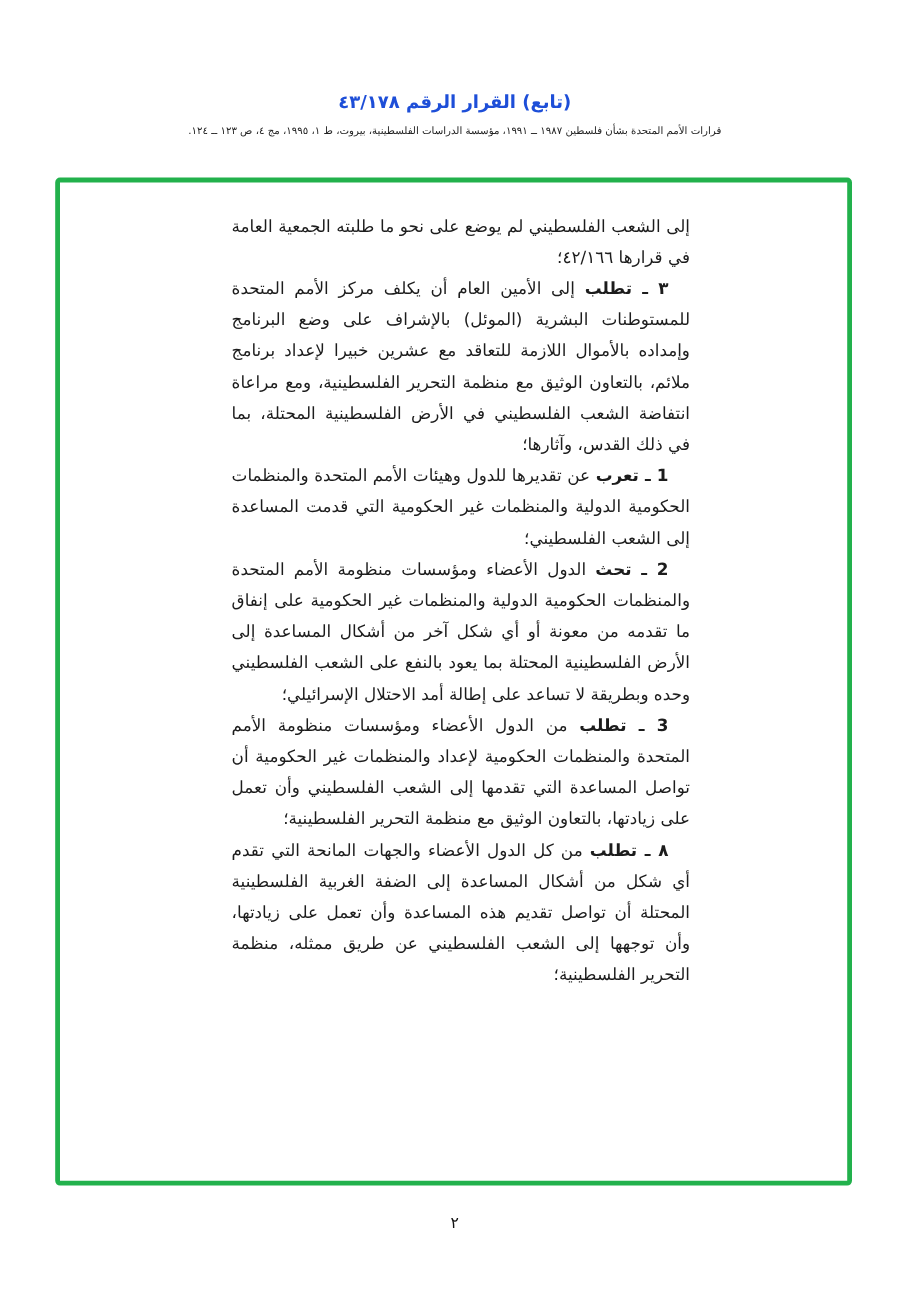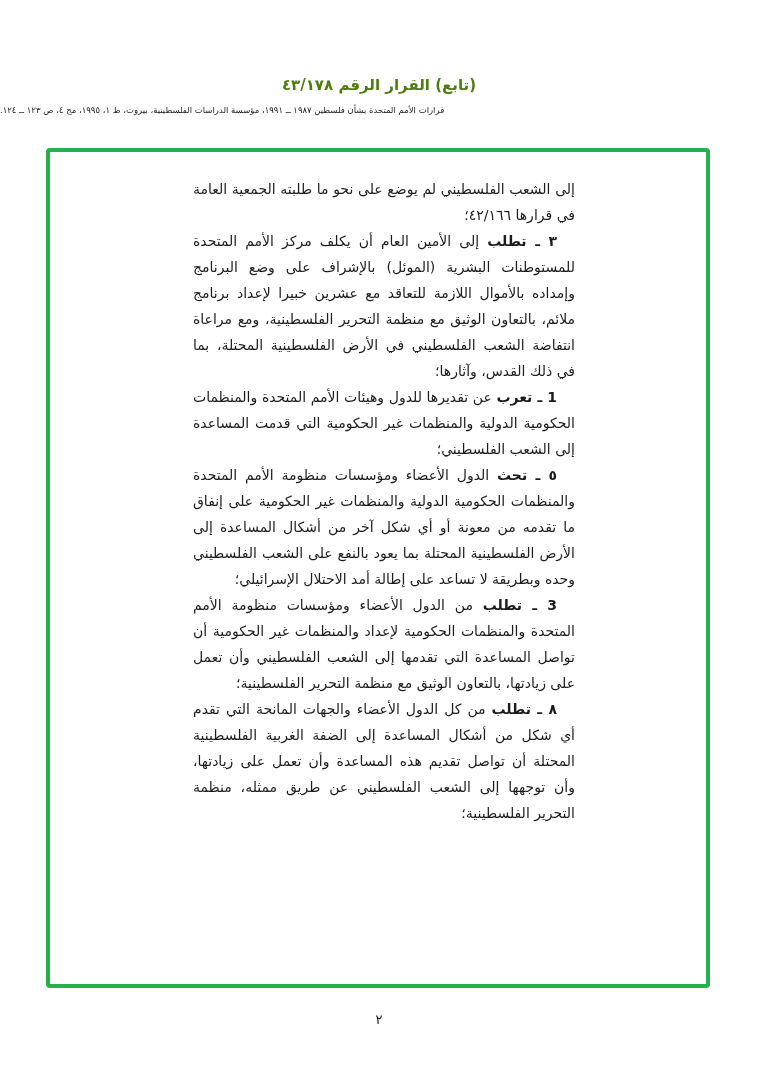--- a/index.html
+++ b/index.html
@@ -16,29 +16,29 @@
     color: #1a1a1a;
   }
   .header-title {
     position: absolute;
     top: 76px;
     left: 0;
     width: 100%;
     text-align: center;
     font-weight: bold;
     font-size: 15px;
-    color: #4d7c0f;
+    color: #1d4ed8;
     letter-spacing: 0.2px;
   }
   .source-line {
     position: absolute;
     top: 105px;
     left: 0;
     width: 100%;
-    text-align: left;
+    text-align: center;
     font-size: 8.5px;
     color: #222;
     white-space: nowrap;
   }
   .frame {
     position: absolute;
     left: 46px;
     top: 148px;
     width: 664px;
     height: 840px;
@@ -90,21 +90,21 @@
       <span class="para-lead">٣ ـ تطلب</span>
       <span class="para-text">إلى الأمين العام أن يكلف مركز الأمم المتحدة للمستوطنات البشرية (الموئل) بالإشراف على وضع البرنامج وإمداده بالأموال اللازمة للتعاقد مع عشرين خبيرا لإعداد برنامج ملائم، بالتعاون الوثيق مع منظمة التحرير الفلسطينية، ومع مراعاة انتفاضة الشعب الفلسطيني في الأرض الفلسطينية المحتلة، بما في ذلك القدس، وآثارها؛</span>
     </p>
 
     <p class="para">
       <span class="para-lead">1 ـ تعرب</span>
       <span class="para-text">عن تقديرها للدول وهيئات الأمم المتحدة والمنظمات الحكومية الدولية والمنظمات غير الحكومية التي قدمت المساعدة إلى الشعب الفلسطيني؛</span>
     </p>
 
     <p class="para">
-      <span class="para-lead">٥ ـ تحث</span>
+      <span class="para-lead">2 ـ تحث</span>
       <span class="para-text">الدول الأعضاء ومؤسسات منظومة الأمم المتحدة والمنظمات الحكومية الدولية والمنظمات غير الحكومية على إنفاق ما تقدمه من معونة أو أي شكل آخر من أشكال المساعدة إلى الأرض الفلسطينية المحتلة بما يعود بالنفع على الشعب الفلسطيني وحده وبطريقة لا تساعد على إطالة أمد الاحتلال الإسرائيلي؛</span>
     </p>
 
 
     <p class="para">
       <span class="para-lead">3 ـ تطلب</span>
       <span class="para-text">من الدول الأعضاء ومؤسسات منظومة الأمم المتحدة والمنظمات الحكومية لإعداد والمنظمات غير الحكومية أن تواصل المساعدة التي تقدمها إلى الشعب الفلسطيني وأن تعمل على زيادتها، بالتعاون الوثيق مع منظمة التحرير الفلسطينية؛</span>
     </p>
 
     <p class="para">

